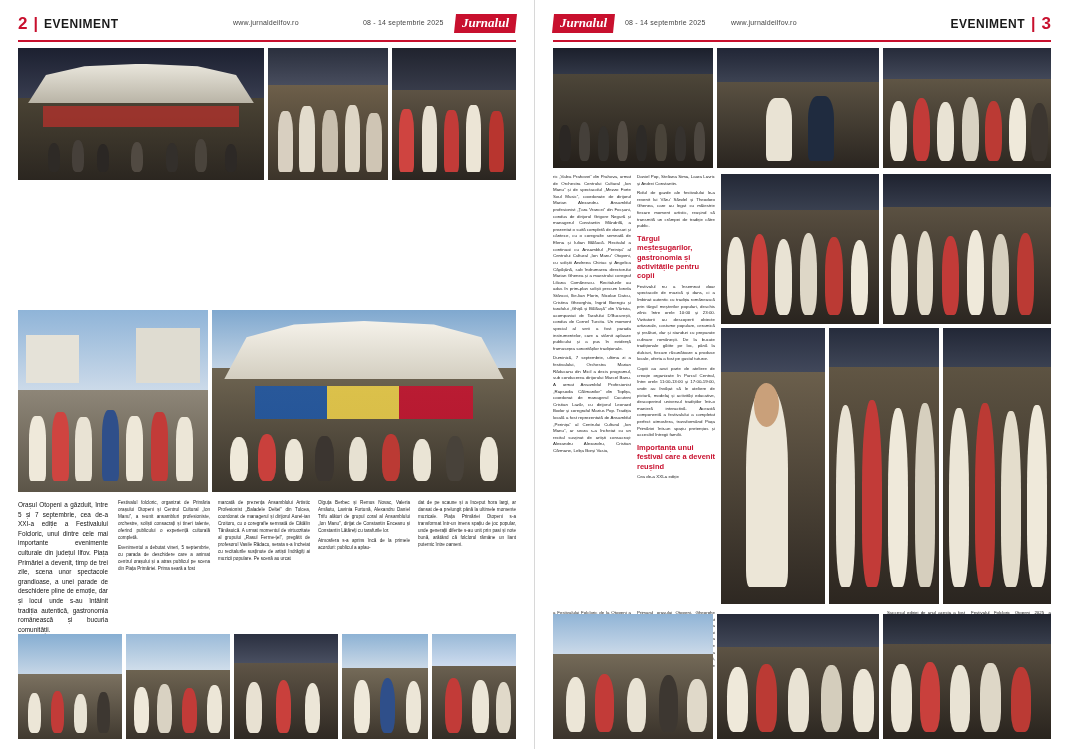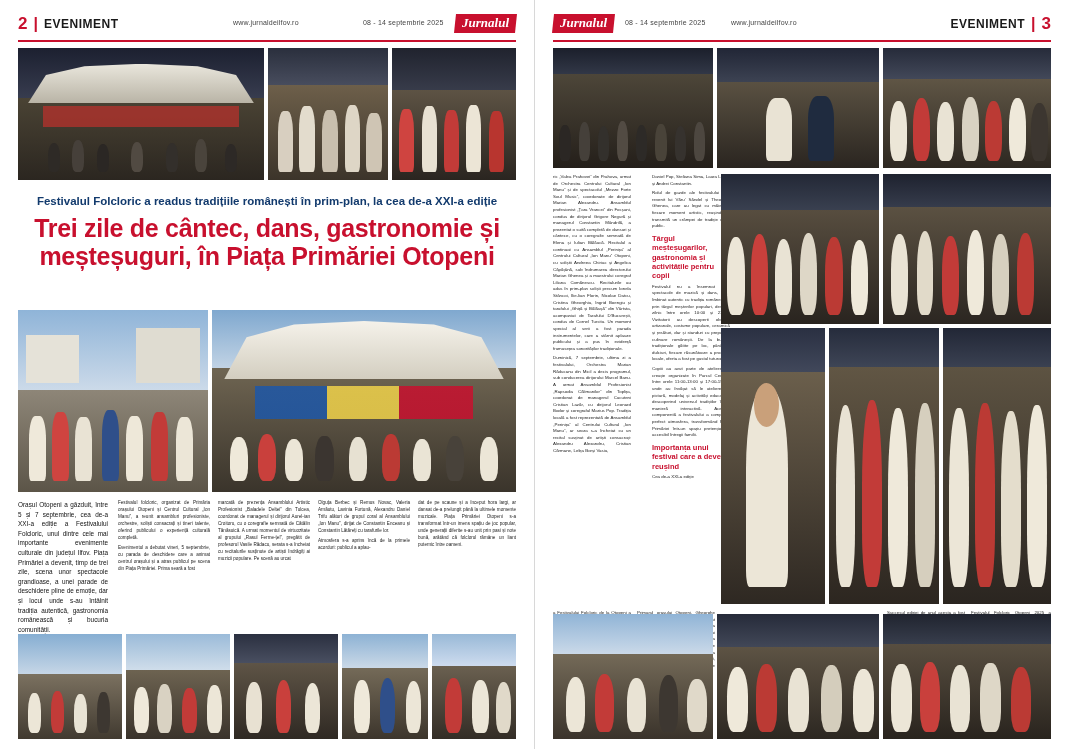--- a/index.html
+++ b/index.html
@@ -88,25 +88,20 @@
       <div class="ph" style="left:374px;top:34px;width:124px;height:132px;">
         <div class="sky" style="background:linear-gradient(180deg,#20232e,#393d4c);height:34%;"></div>
         <div class="grd" style="background:linear-gradient(180deg,#5d5344,#2a2520);top:32%;"></div>
         <div class="fig" style="left:6%;width:12%;height:48%;background:#cf4440;border-radius:35% 35% 12% 12%;"></div>
         <div class="fig" style="left:24%;width:12%;height:50%;background:#e8e1d2;border-radius:35% 35% 12% 12%;"></div>
         <div class="fig" style="left:42%;width:12%;height:47%;background:#c23b38;border-radius:35% 35% 12% 12%;"></div>
         <div class="fig" style="left:60%;width:12%;height:51%;background:#ece5d6;border-radius:35% 35% 12% 12%;"></div>
         <div class="fig" style="left:78%;width:12%;height:46%;background:#b8352f;border-radius:35% 35% 12% 12%;"></div>
       </div>
 
-      <div style="position:absolute;left:0;right:0;top:172px;">
-        <div class="kicker">Festivalul Folcloric a readus tradițiile românești în prim-plan,
-la cea de-a XXI-a ediție</div>
-        <div class="headline">Trei zile de cântec, dans, gastronomie și meșteșuguri, în Piața Primăriei Otopeni</div>
-      </div>
 
       <div class="ph" style="left:0;top:296px;width:190px;height:182px;">
         <div class="sky" style="background:linear-gradient(180deg,#8fb4d8,#cfdcea);height:46%;"></div>
         <div class="grd" style="background:linear-gradient(180deg,#8e8678,#5c5548);top:44%;"></div>
         <div style="position:absolute;left:4%;top:14%;width:28%;height:26%;background:#e5e2d8;"></div>
         <div style="position:absolute;left:62%;top:10%;width:34%;height:30%;background:#dfdcd1;"></div>
         <div class="fig" style="left:6%;width:9%;height:36%;background:#efe9da;border-radius:35% 35% 12% 12%;"></div>
         <div class="fig" style="left:18%;width:9%;height:38%;background:#cf4440;border-radius:35% 35% 12% 12%;"></div>
         <div class="fig" style="left:30%;width:9%;height:35%;background:#e9e3d4;border-radius:35% 35% 12% 12%;"></div>
         <div class="fig" style="left:44%;width:9%;height:39%;background:#2f4f8a;border-radius:35% 35% 12% 12%;"></div>
@@ -241,21 +236,21 @@
         <div class="fig" style="left:61%;width:10%;height:50%;background:#bb3a34;"></div>
         <div class="fig" style="left:75%;width:10%;height:52%;background:#efe9da;"></div>
         <div class="fig" style="left:88%;width:10%;height:48%;background:#3c3630;"></div>
       </div>
 
       <div class="col" style="left:0;top:160px;width:78px;height:430px;">
         <p class="tiny">ric „Valea Prahovei” din Prahova, urmat de Orchestra Centrului Cultural „Ion Manu” și de spectacolul „Mezzo Forte Soul Music”, coordonate de dirijorul Marian Alexandru. Ansamblul profesionist „Țara Vrancei” din Focșani, condus de dirijorul Grigore Negură și managerul Constantin Mândrilă, a prezentat o suită completă de dansuri și cântece, cu o coregrafie semnată de Elena și Iulian Bălăucă. Recitalul a continuat cu Ansamblul „Perinița” al Centrului Cultural „Ion Manu” Otopeni, cu soliștii Andreea Chiriac și Angelica Căpățână, sub îndrumarea directorului Marian Ghenea și a maestrului coregraf Liliana Comănescu. Recitalurile au adus în prim-plan soliști precum Ionela Stâncoi, Ilie-lian Florin, Nicolae Datcu, Cristina Gheorghiu, Ingrid Boengiu și tarafului „Ghiță și Bălăușă” din Vârtsta, acompaniat de Tarafului D'București, condus de Cornel Turcitu. Un moment special al serii a fost parada instrumentelor, care a stârnit aplauze publicului și a pus în evidență frumusețea sonorităților tradiționale.</p>
         <p class="tiny">Duminică, 7 septembrie, ultima zi a festivalului, Orchestra Marian Răducanu din Micil a decis programul, sub conducerea dirijorului Marcel Banu. A urmat Ansamblul Profesionist „Rapsodia Călimanilor” din Toplița, coordonat de managerul Cucuteni Cristian Lazăr, cu dirijorul Leonard Bodor și coregraful Marius Pop. Tradiția locală a fost reprezentată de Ansamblul „Perinița” al Centrului Cultural „Ion Manu”, ar seara s-a încheiat cu un recital susținut de artiști consacrați: Alexandru Alexandru, Cristian Cărmane, Lelița Borși Vasiu,</p>
       </div>
 
-      <div class="col" style="left:84px;top:160px;width:78px;height:430px;margin-left:15px;">
+      <div class="col" style="left:84px;top:160px;width:78px;height:430px;">
         <p class="tiny">Daniel Pop, Steliana Sima, Laura Lavric și Andrei Constantin.</p>
         <p class="tiny">Rolul de gazde ale festivalului le-a revenit lui Văru' Săndel și Theodoro Ghenea, care au legat cu măiestrie fiecare moment artistic, reușind să transmită un crâmpei de tradiție către public.</p>
         <div class="subhead">Târgul meșteșugarilor, gastronomia și activitățile pentru copii</div>
         <p class="tiny">Festivalul nu a însemnat doar spectacole de muzică și dans, ci a îmbinat autentic cu tradiția românească prin târgul meșterilor populari, deschis zilnic între orele 10:00 și 23:00. Vizitatorii au descoperit obiecte artizanale, costume populare, ceramică și țesături, dar și standuri cu preparate culinare românești. De la bucate tradiționale gătite pe loc, până la dulciuri, fiecare răsunătoare a produse locale, oferta a fost pe gustul tuturor.</p>
         <p class="tiny">Copiii au avut parte de ateliere de creație organizate în Parcul Central, între orele 11:00-13:00 și 17:00-19:00, unde au învățat să le ateliere de pictură, modelaj și activități educative, descoperind universul tradițiilor într-o manieră interactivă. Această componentă a festivalului a completat perfect atmosfera, transformând Piața Primăriei într-un spațiu pretențios și accesibil întregii familii.</p>
         <div class="subhead">Importanța unui festival care a devenit reușind</div>
         <p class="tiny">Cea de-a XXI-a ediție</p>
       </div>
 
       <div class="ph" style="left:168px;top:160px;width:158px;height:150px;">

